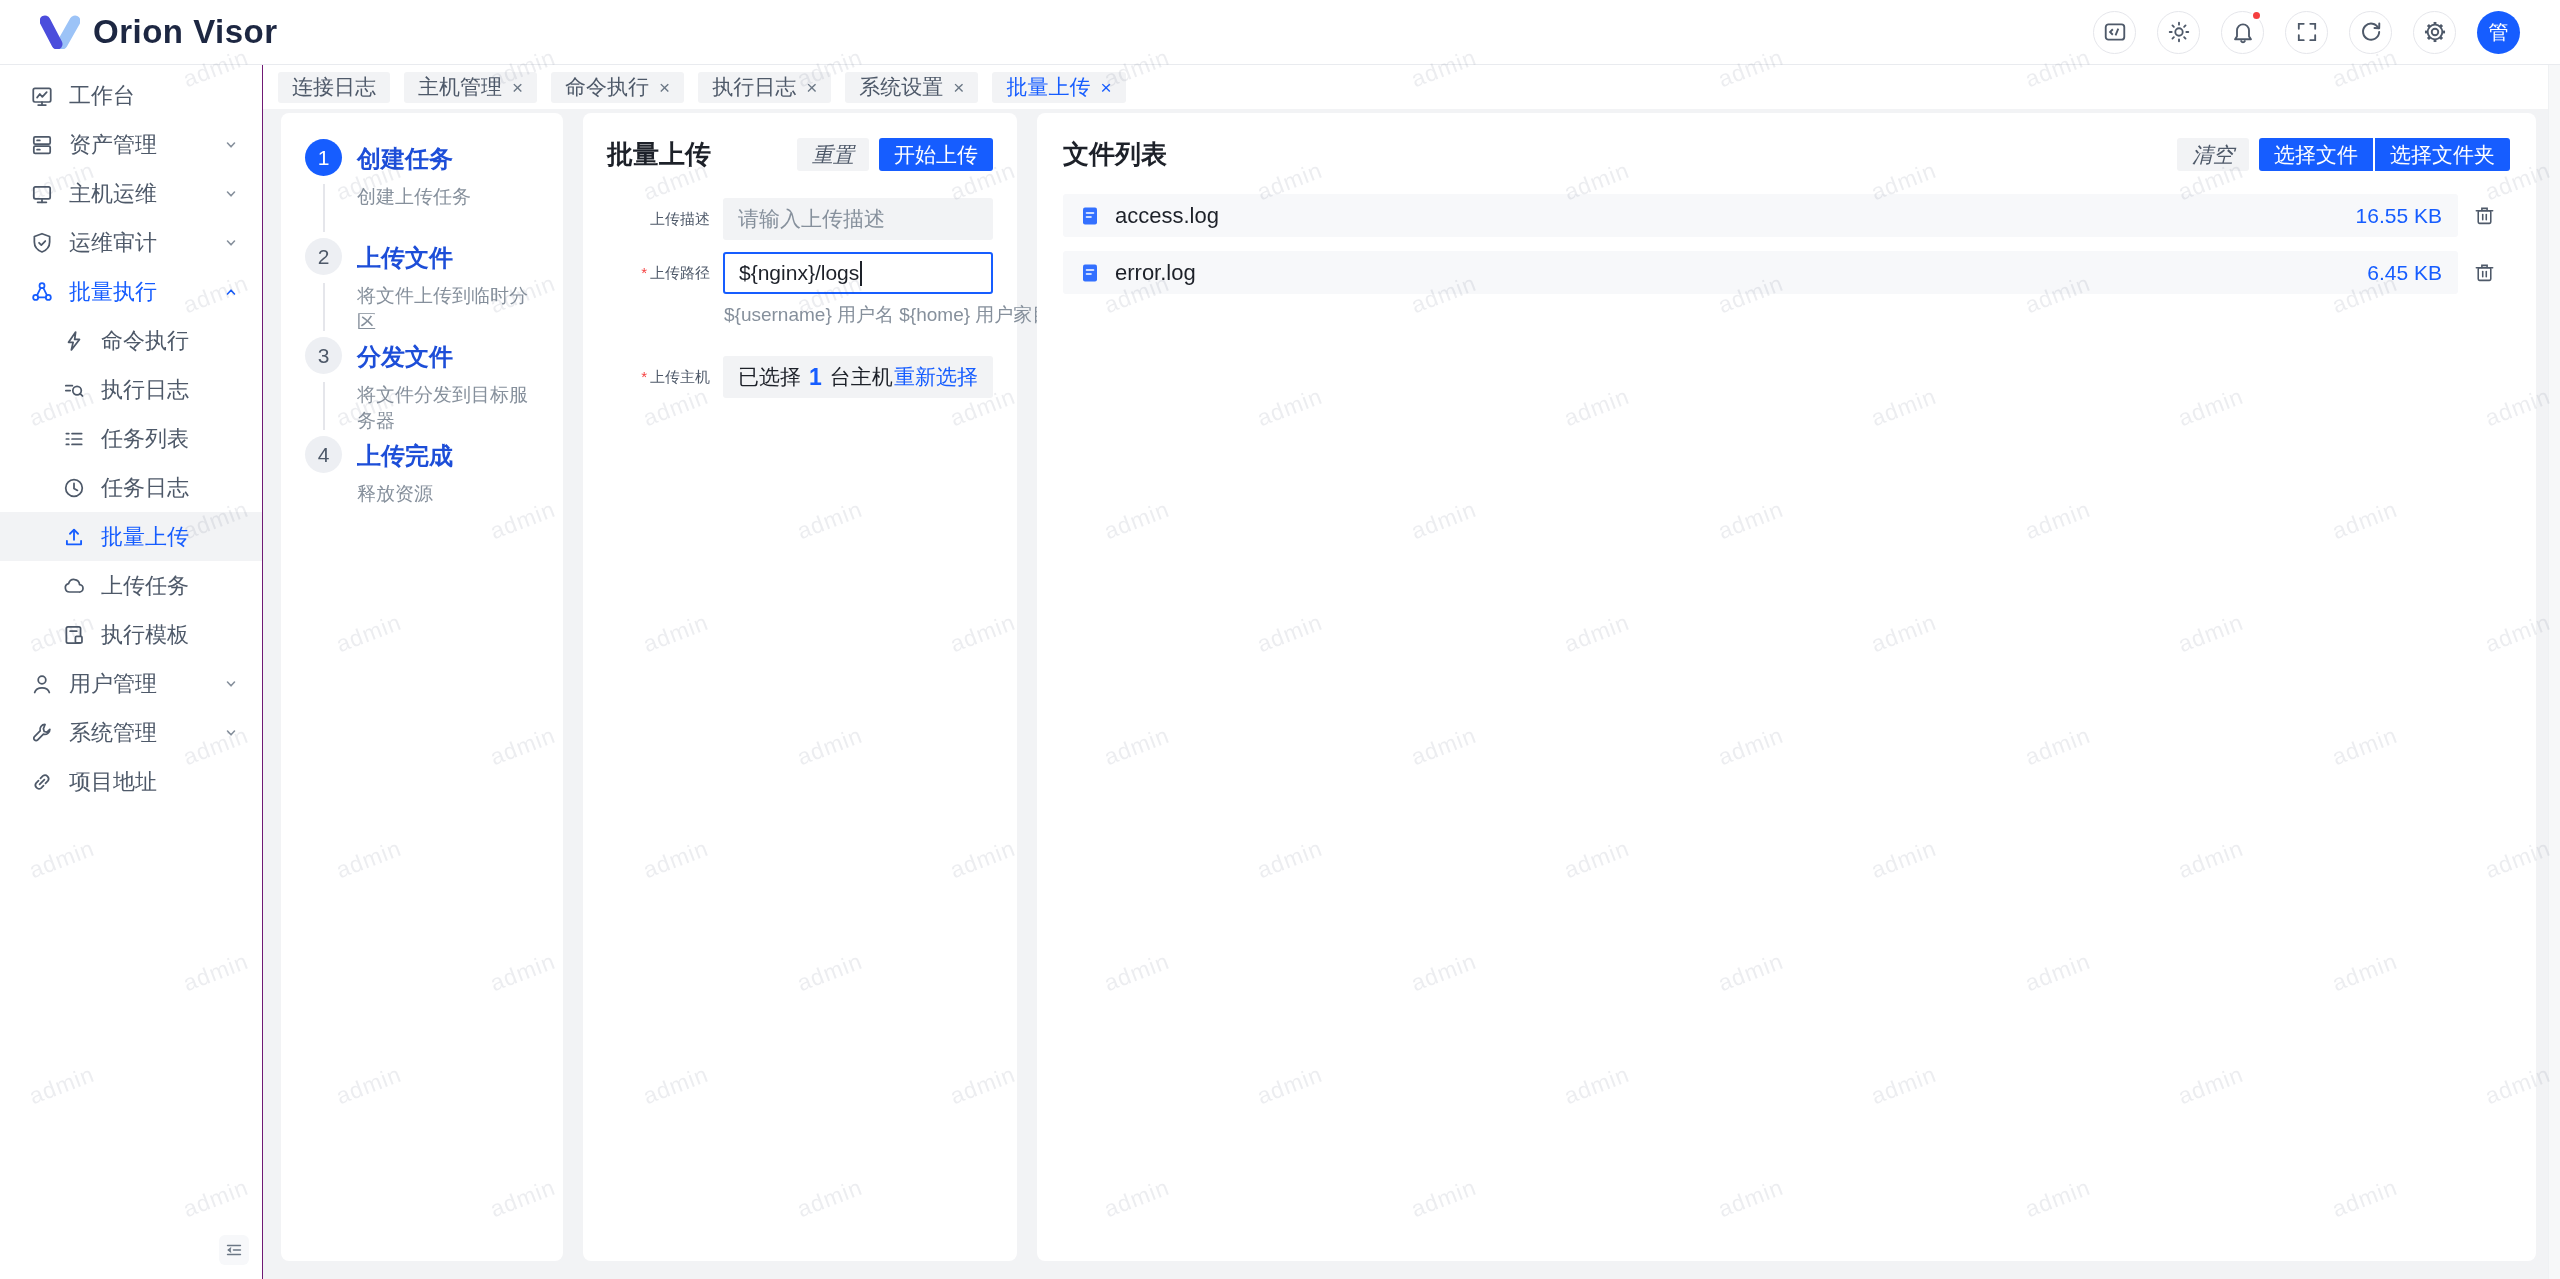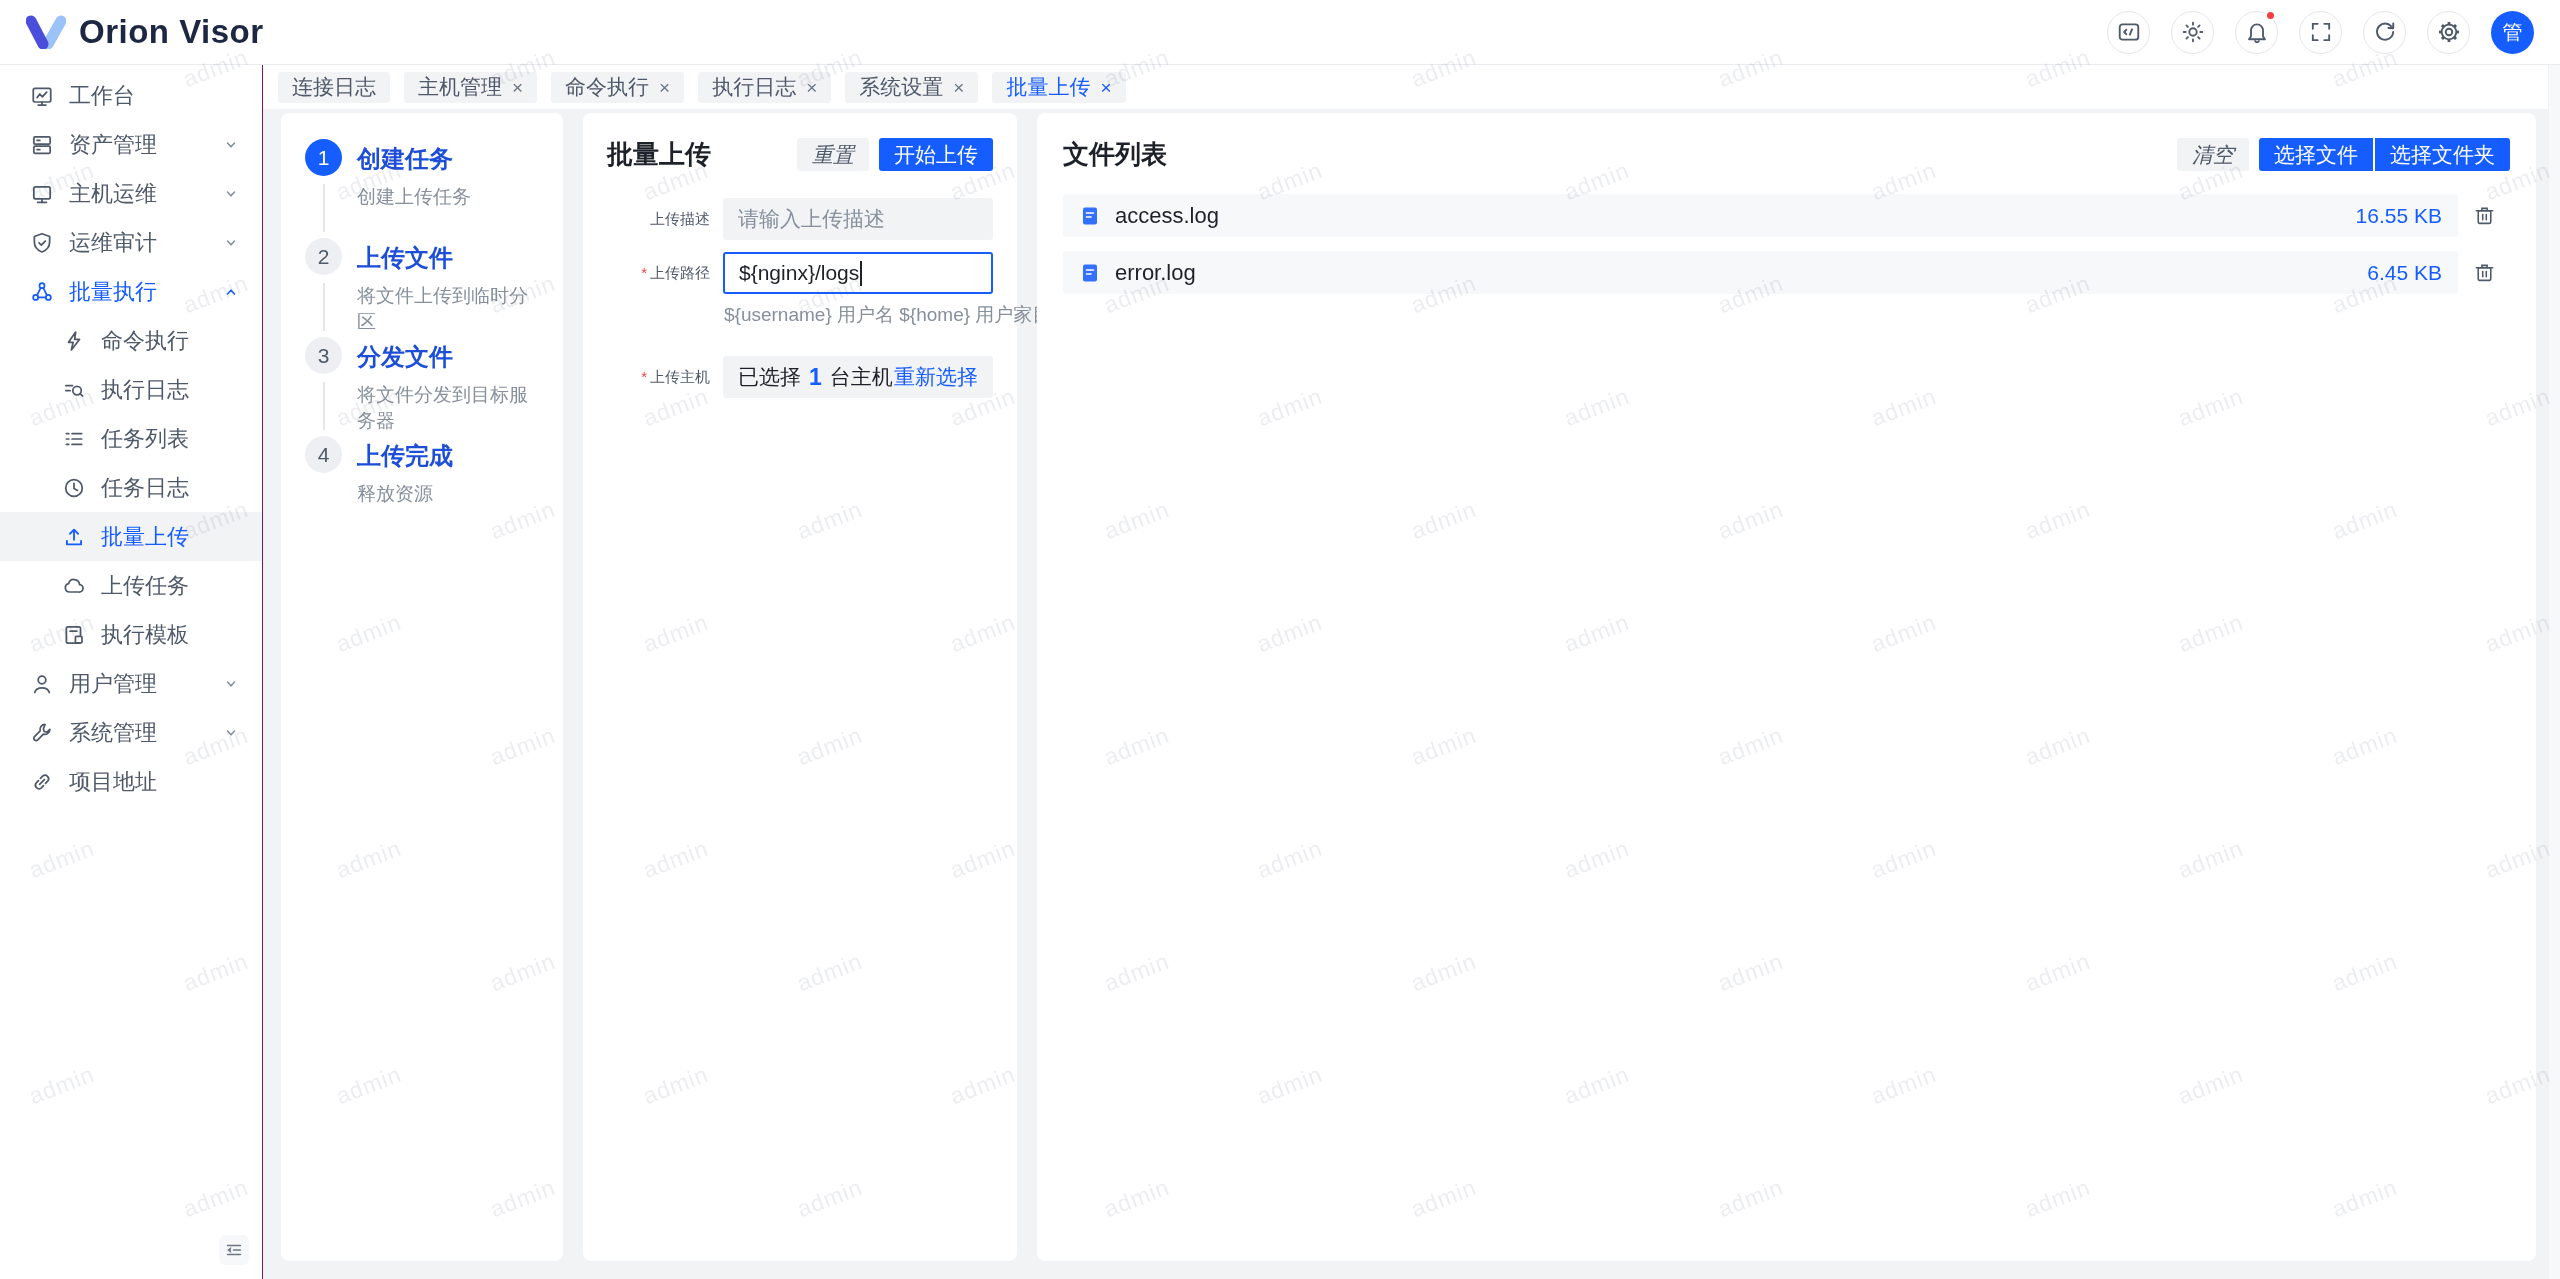--- a/index.html
+++ b/index.html
@@ -5,21 +5,21 @@
   * { margin:0; padding:0; box-sizing:border-box; }
   html,body { width:2560px; height:1279px; overflow:hidden; }
   body {
     font-family:"Liberation Sans","DejaVu Sans",sans-serif;
     color:#1d2129; background:#fff; position:relative;
   }
   svg { display:block; }
 
   
   .header {
-    height:65px; display:flex; align-items:center; padding:0 26px;
+    height:65px; display:flex; align-items:center; padding:0 40px;
     background:#fff; border-bottom:1px solid #e9ebef; position:relative; z-index:2;
   }
   .logo-wrap { display:flex; align-items:center; gap:13px; }
   .logo-title { font-size:33px; font-weight:600; color:#1d2742; letter-spacing:0.5px; }
   .header-right { margin-left:auto; display:flex; align-items:center; gap:21px; }
   .hbtn {
     width:43px; height:43px; border-radius:50%; border:1px solid #e5e6eb; background:#fff;
     display:flex; align-items:center; justify-content:center; color:#4e5969; position:relative;
     cursor:pointer;
   }

